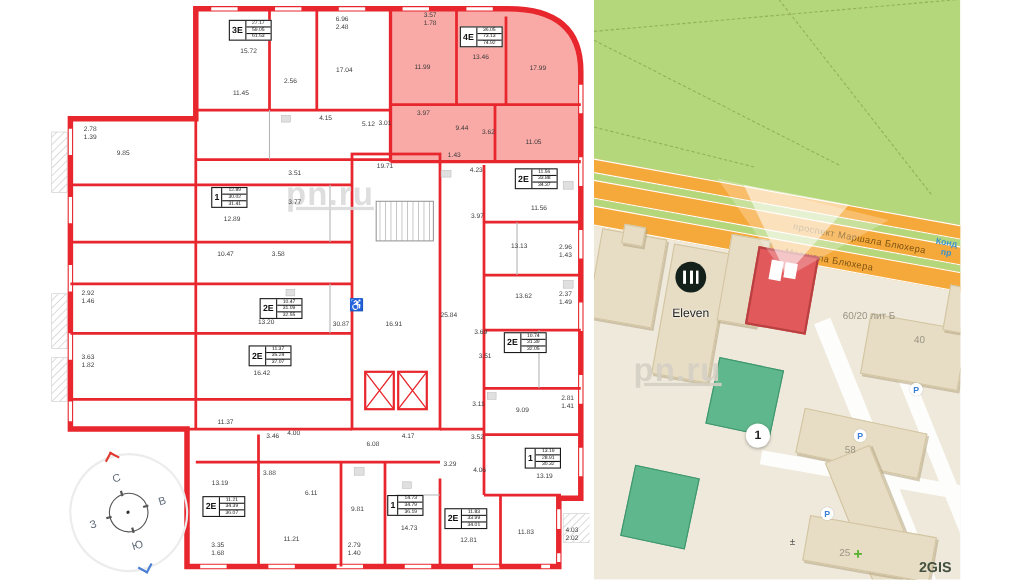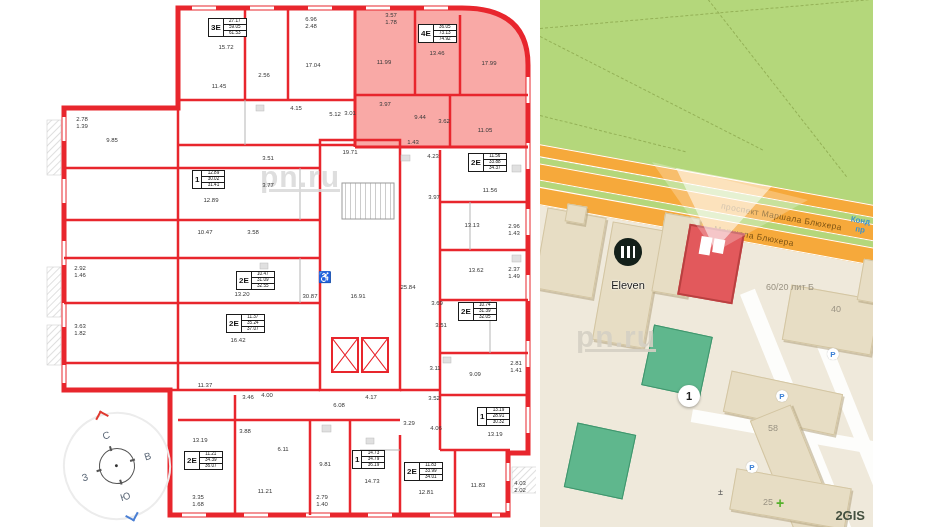--- a/index.html
+++ b/index.html
@@ -662,21 +662,21 @@
     <div>
 
         <div class="maplabel" style="left: 250px; top: 287px; position: absolute;">
           <span>60/20 лит Б</span>
         </div>
 
         <div class="maplabel" style="left: 296px; top: 309px; position: absolute;">
           <span>40</span>
         </div>
 
-        <div class="maplabel" style="left: 233px; top: 428px; position: absolute;">
+        <div class="maplabel" style="left: 233px; top: 409px; position: absolute;">
           <span>58</span>
         </div>
 
         <div class="maplabel" style="left: 228px; top: 502px; position: absolute;">
           <span>25</span>
         </div>
       </div>
 
     <div>
 

